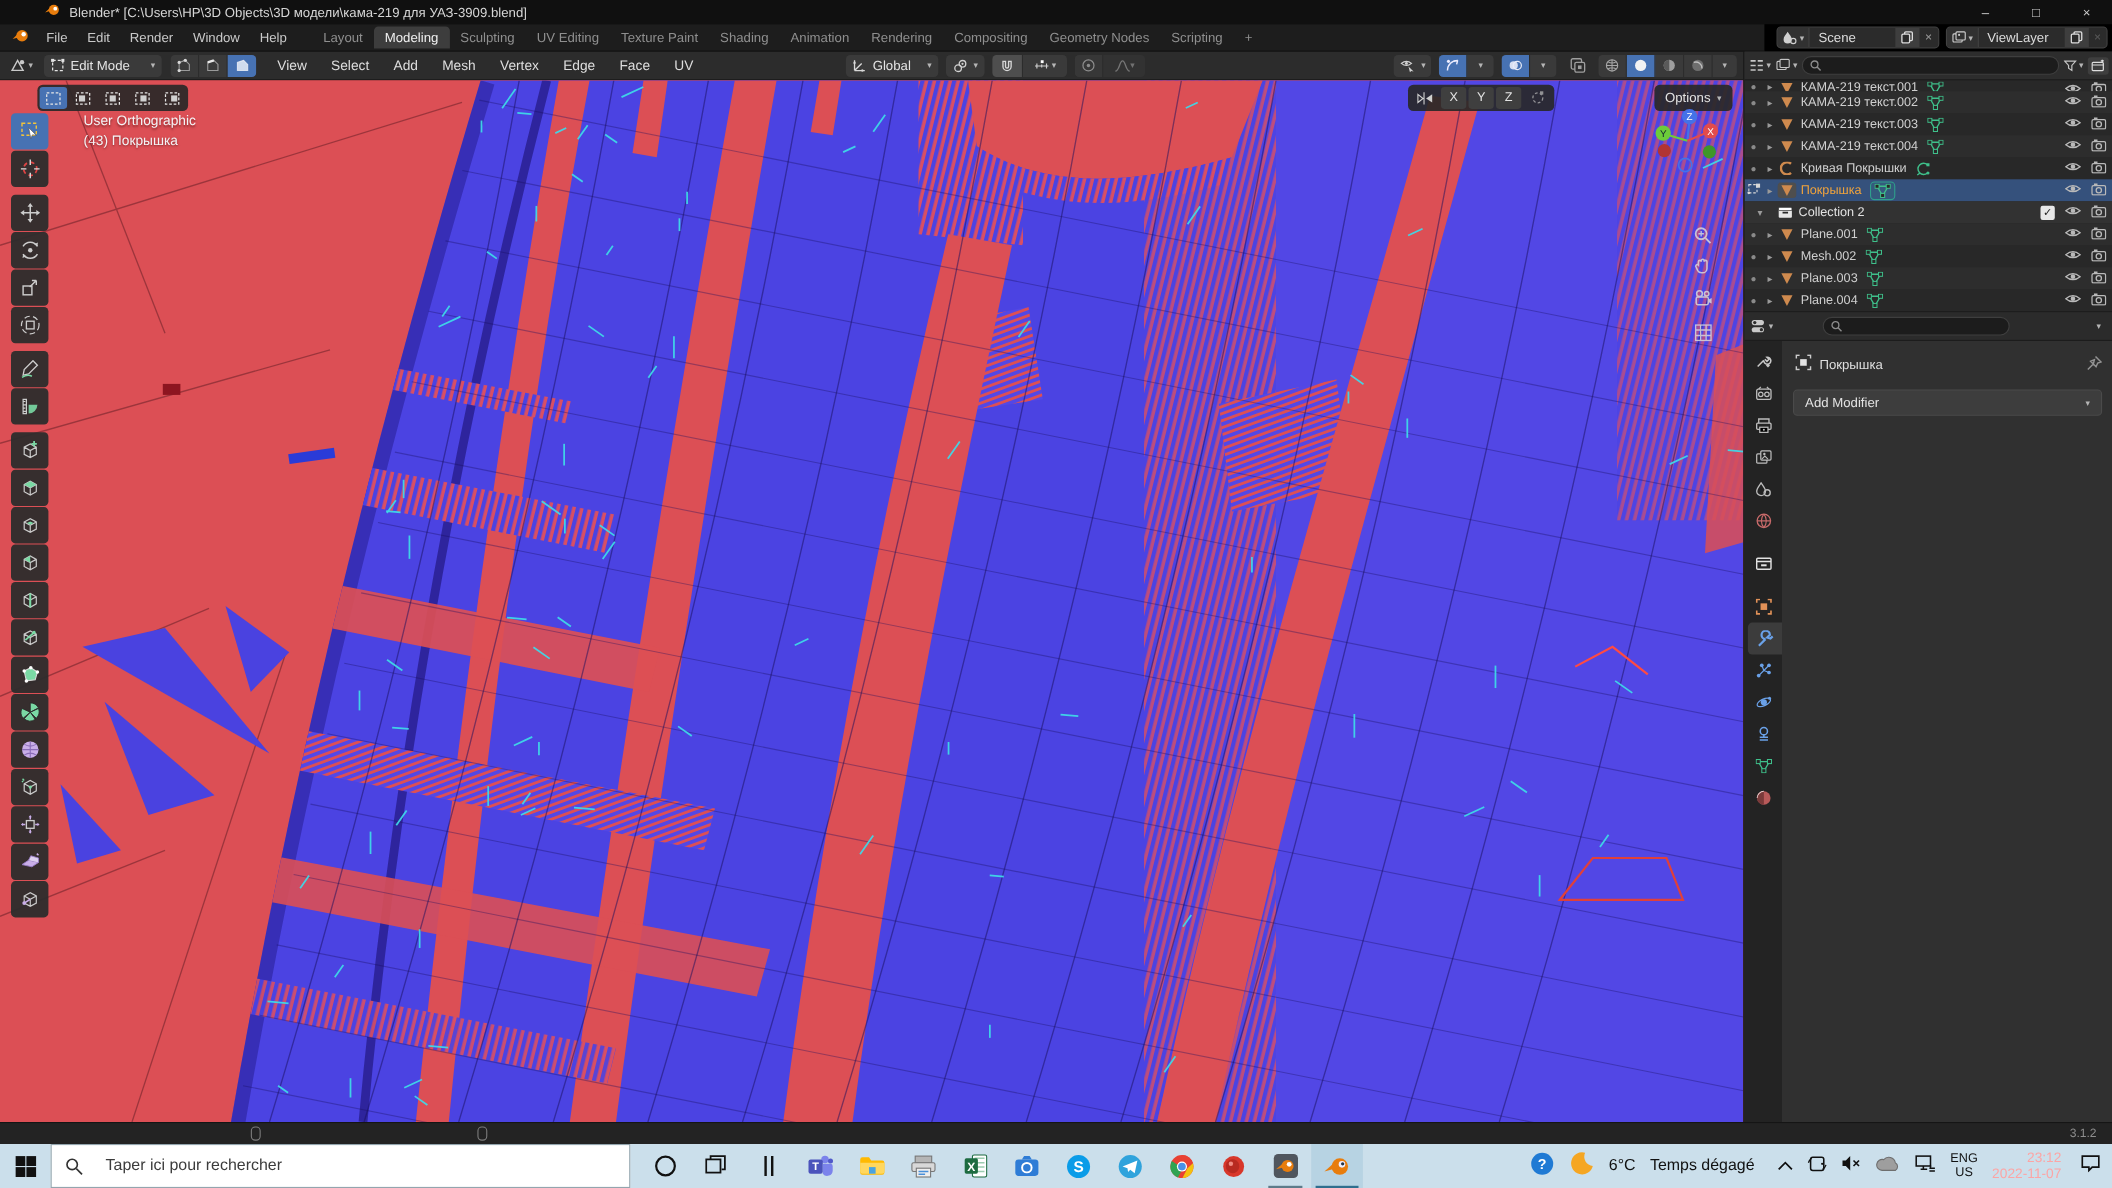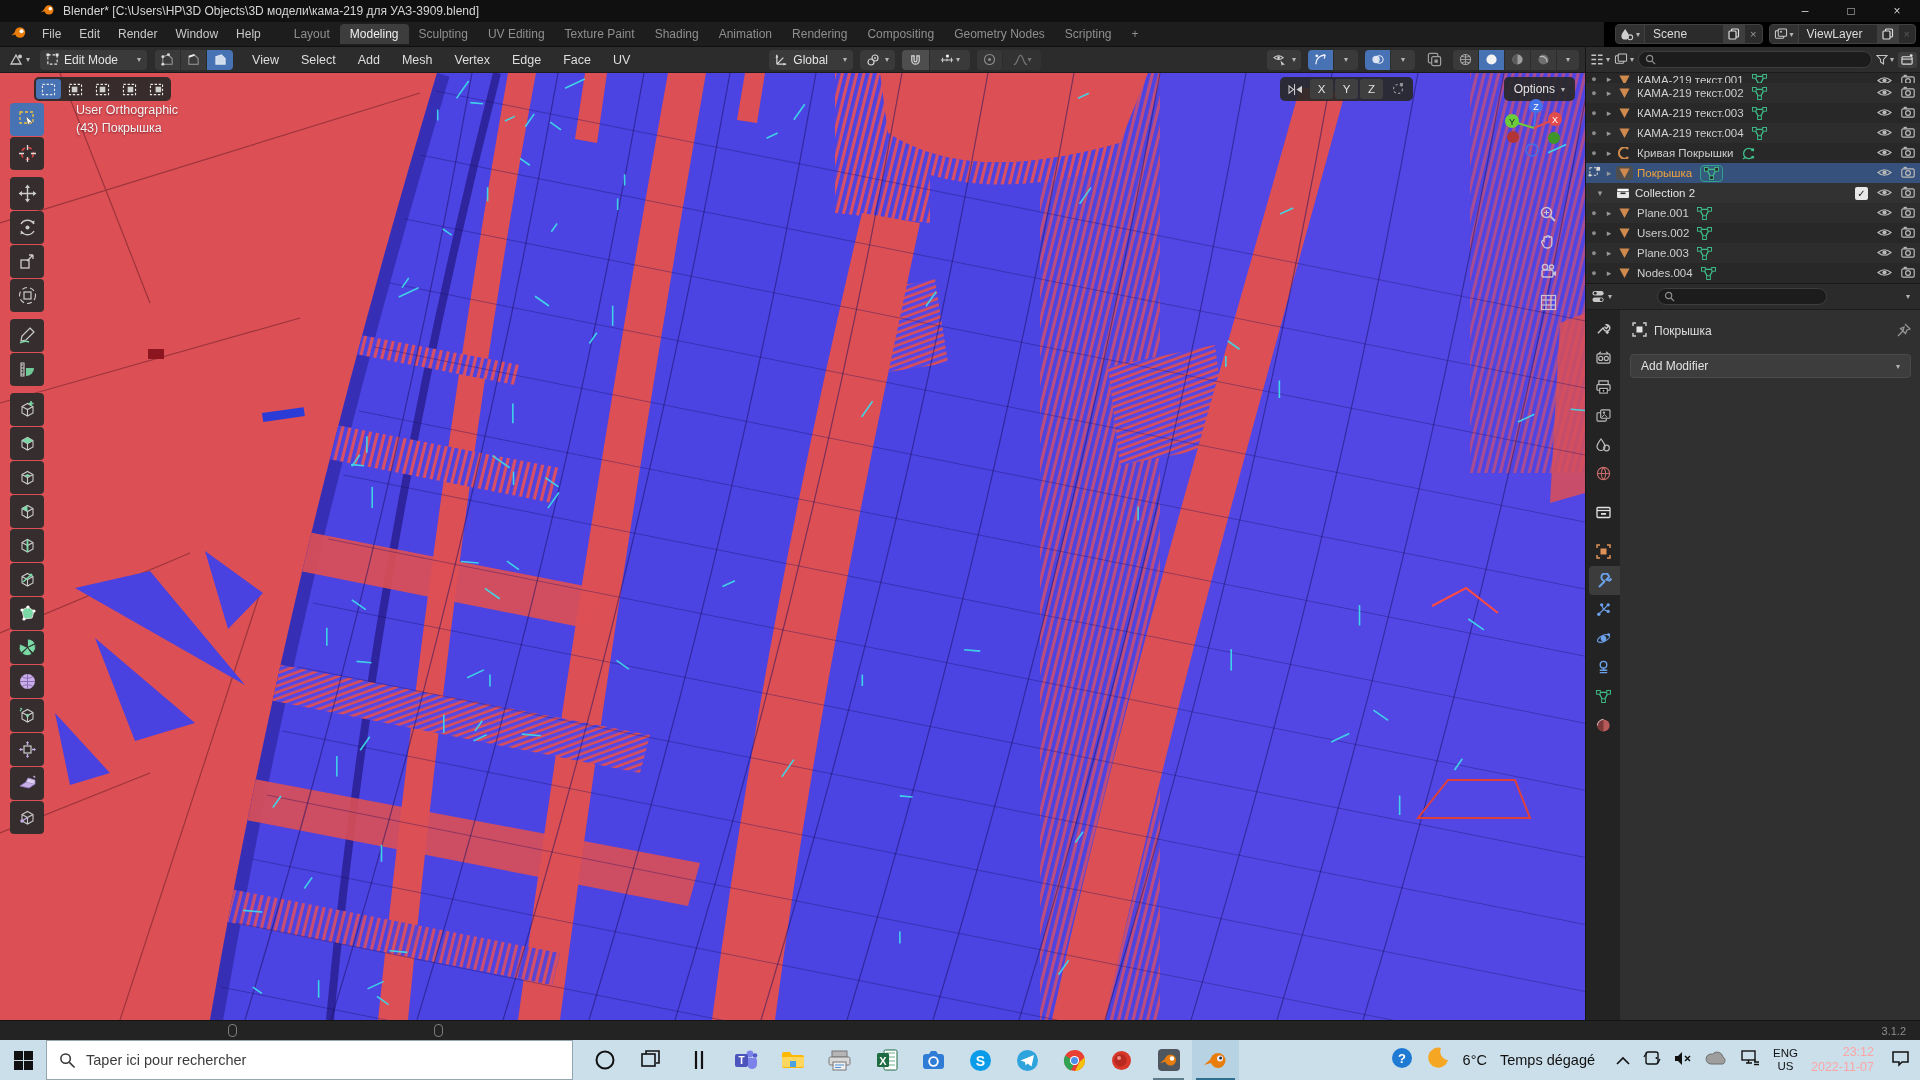--- a/index.html
+++ b/index.html
@@ -93,21 +93,21 @@
   #add-modifier .chev { margin-left:auto; }
 
   
   #statusbar { left:0; top:1020px; width:1920px; height:20px; background:#232323; border-top:1px solid #151515; display:flex; align-items:center; }
   #statusbar .version { position:absolute; right:14px; color:#8e8e8e; font-size:11px; }
   .mouse-hint { width:9px; height:13px; border:1.2px solid #7d7d7d; border-radius:4px; position:absolute; top:3px; }
 
   
   #taskbar { left:0; top:1040px; width:1920px; height:40px; background:#cbdfeb; display:flex; align-items:center; }
   #start-btn { width:46px; height:40px; display:flex; align-items:center; justify-content:center; }
-  #search-box { width:527px; height:40px; background:#fff; border:1px solid #93a5ae; display:flex; align-items:center; gap:10px; padding:0 12px; }
+  #search-box { width:527px; height:40px; background:#fff; border:1px solid #93a5ae; display:flex; align-items:center; gap:20px; padding:0 12px; }
   #search-box .ph { color:#3c3c3c; font-size:14.5px; }
   #task-apps { display:flex; height:40px; margin-left:8px; }
   .app-btn { width:47px; height:40px; display:flex; align-items:center; justify-content:center; position:relative; }
   .app-btn.running::after { content:""; position:absolute; bottom:0; left:8px; right:8px; height:2px; background:#5d7b8a; }
   .app-btn.active { background:#b7d3e3; }
   .app-btn.active::after { content:""; position:absolute; bottom:0; left:4px; right:4px; height:2px; background:#2f6e8e; }
   #tray { position:absolute; right:0; top:1040px; height:40px; display:flex; align-items:center; gap:13px; padding-right:10px; }
   #tray .txt { color:#111; font-size:14.5px; }
   .tray-2line { color:#111; font-size:11.5px; line-height:13px; text-align:center; }
   #clock-block { text-align:right; font-size:12.5px; line-height:15px; color:#fca5a5; }
@@ -1063,21 +1063,21 @@
             </div>
           </div>
           <div class="o-row">
             <div class="o-dot">●</div>
             <div class="o-arrow">▸</div>
             <div class="o-icon">
               <svg width="13" height="12" viewBox="0 0 14 13">
                 <path d="M1.5,1.5 h11 L7,12 Z" fill="#cf8a4e"></path>
               </svg>
             </div>
-            <div class="o-label">Users.002</div>
+            <div class="o-label">Mesh.002</div>
             <div class="o-data">
               <svg width="15" height="13" viewBox="0 0 16 14">
                 <path d="M2.5,2.5 h11 L8,12 Z" fill="none" stroke="#3fc08b" stroke-width="1.3"></path>
                 <rect x="0.5" y="0.5" width="4" height="4" fill="#282828" stroke="#3fc08b"></rect>
                 <rect x="11.5" y="0.5" width="4" height="4" fill="#282828" stroke="#3fc08b"></rect>
                 <rect x="6" y="9.5" width="4" height="4" fill="#282828" stroke="#3fc08b"></rect>
               </svg>
             </div>
             <div class="o-right">
               <div><svg width="15" height="11" viewBox="0 0 15 11">
@@ -1121,21 +1121,21 @@
             </div>
           </div>
           <div class="o-row">
             <div class="o-dot">●</div>
             <div class="o-arrow">▸</div>
             <div class="o-icon">
               <svg width="13" height="12" viewBox="0 0 14 13">
                 <path d="M1.5,1.5 h11 L7,12 Z" fill="#cf8a4e"></path>
               </svg>
             </div>
-            <div class="o-label">Nodes.004</div>
+            <div class="o-label">Plane.004</div>
             <div class="o-data">
               <svg width="15" height="13" viewBox="0 0 16 14">
                 <path d="M2.5,2.5 h11 L8,12 Z" fill="none" stroke="#3fc08b" stroke-width="1.3"></path>
                 <rect x="0.5" y="0.5" width="4" height="4" fill="#282828" stroke="#3fc08b"></rect>
                 <rect x="11.5" y="0.5" width="4" height="4" fill="#282828" stroke="#3fc08b"></rect>
                 <rect x="6" y="9.5" width="4" height="4" fill="#282828" stroke="#3fc08b"></rect>
               </svg>
             </div>
             <div class="o-right">
               <div><svg width="15" height="11" viewBox="0 0 15 11">

